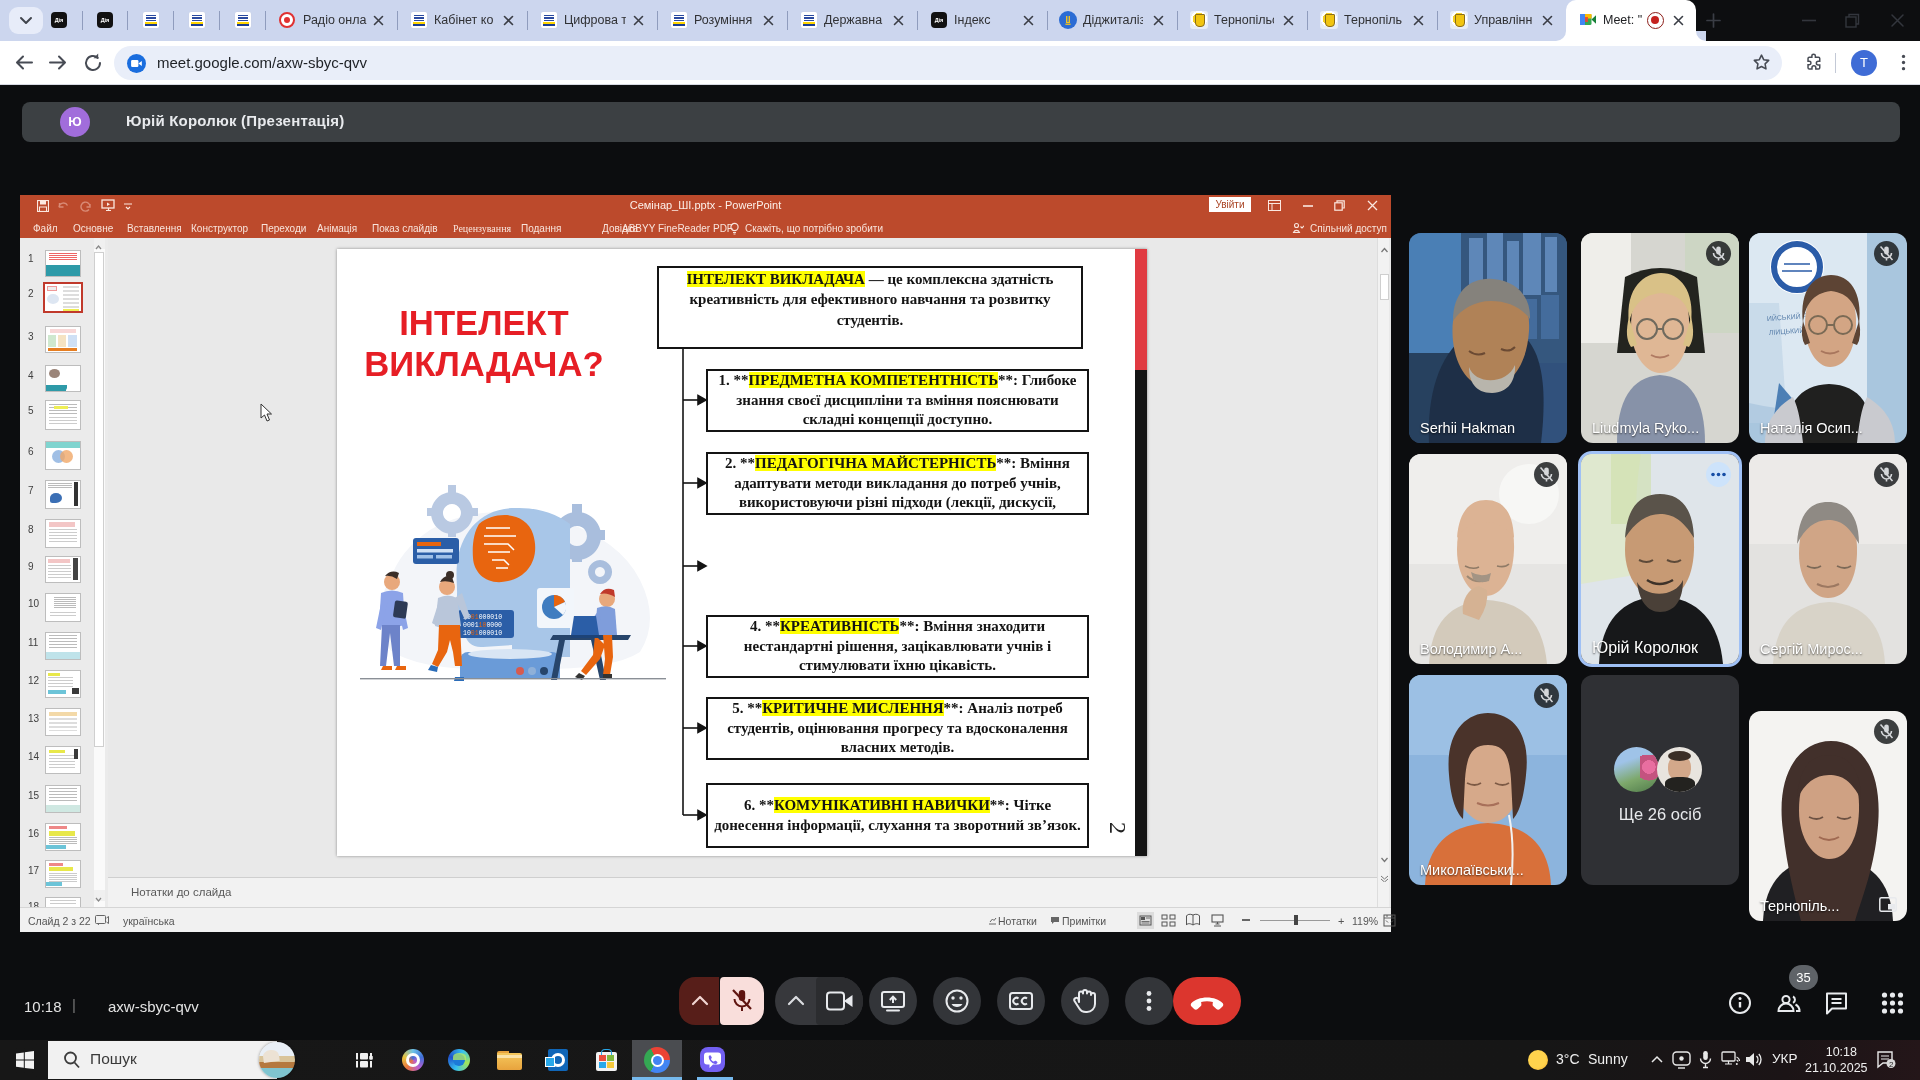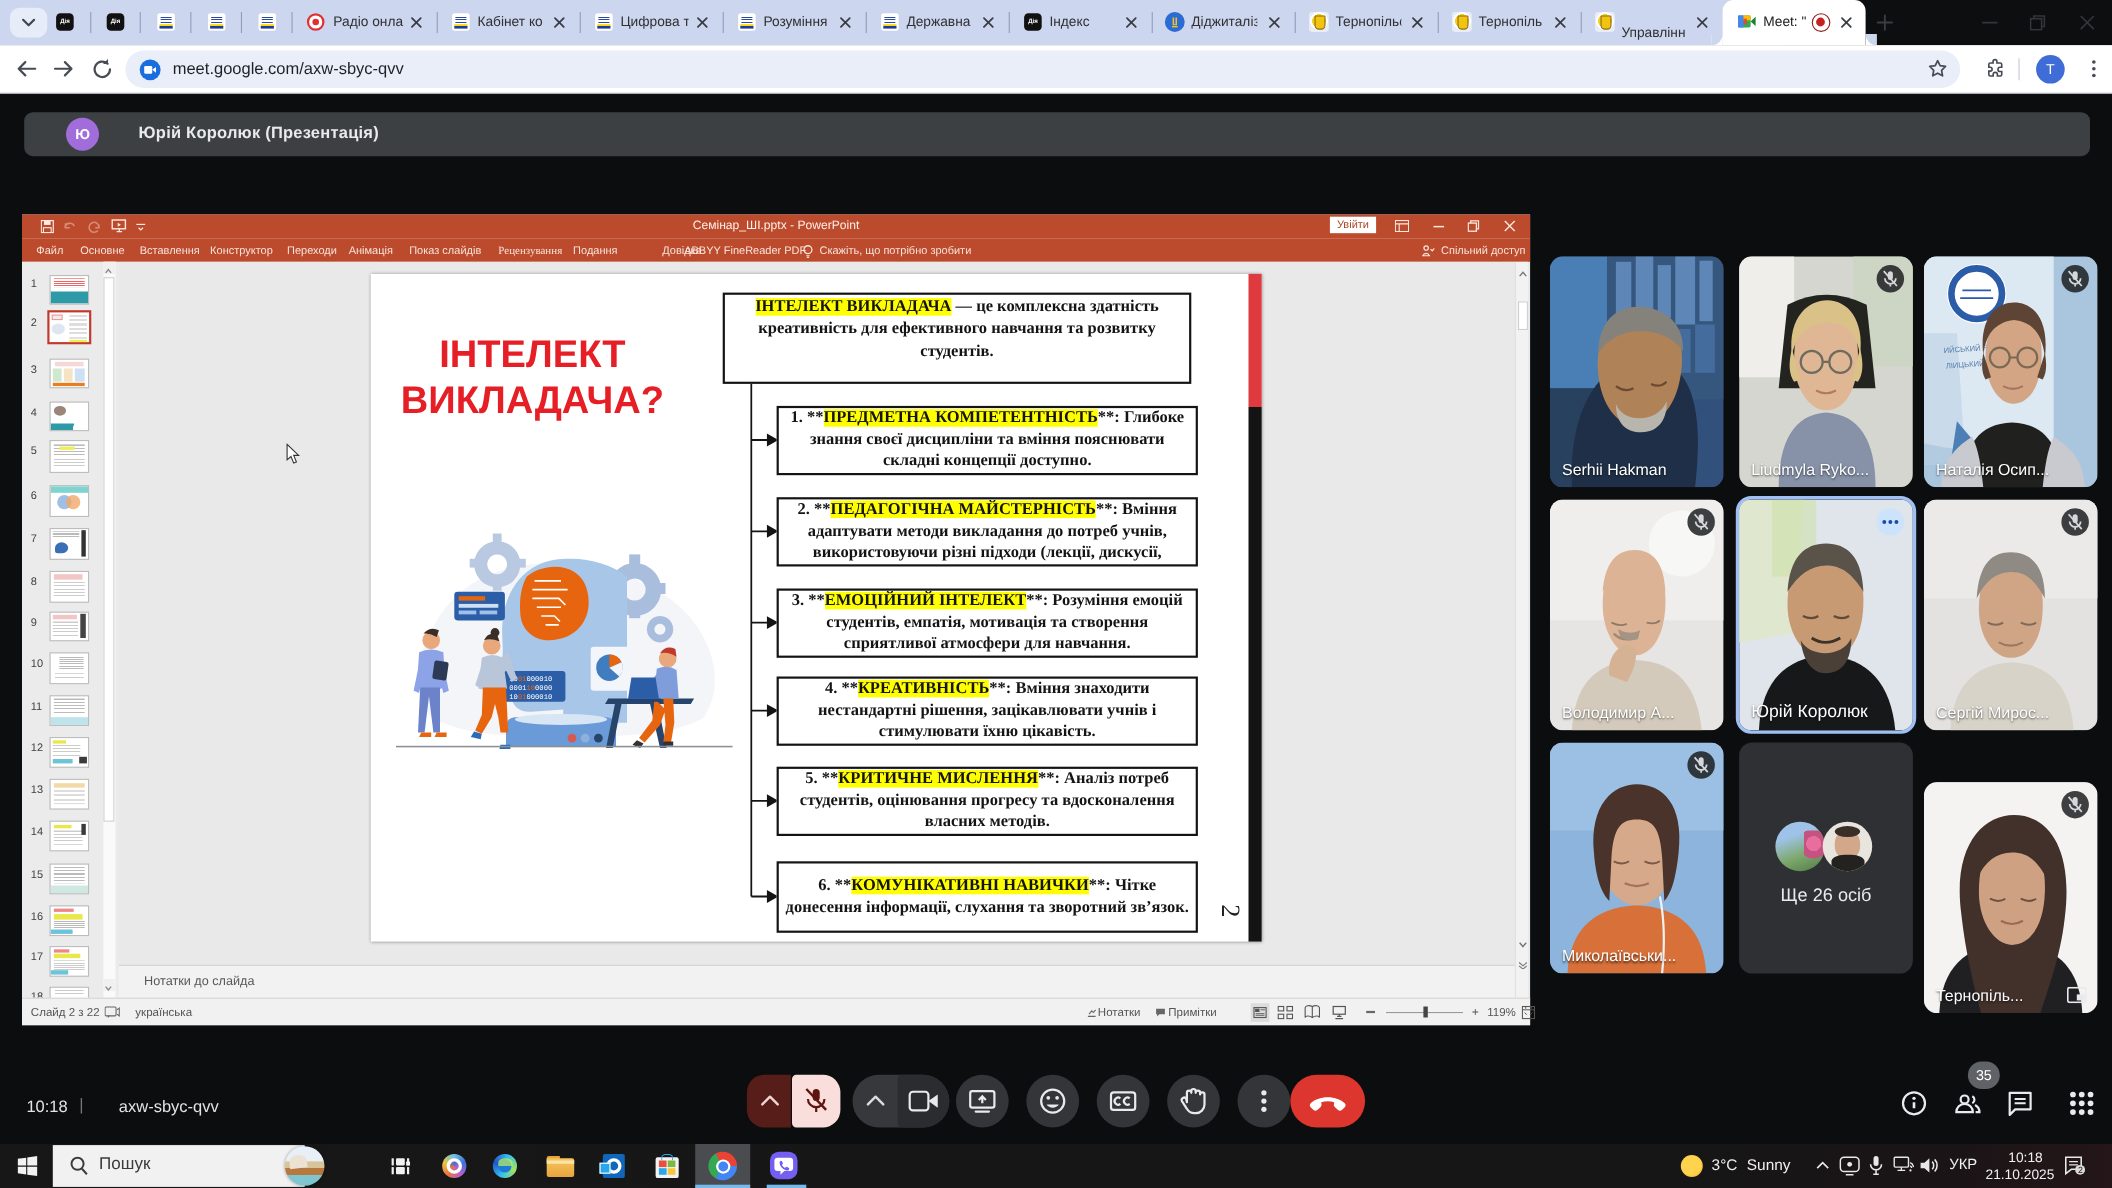--- a/index.html
+++ b/index.html
@@ -154,21 +154,21 @@
     <div class="abs tern" style="left:1320px;top:11px;"></div>
     <div class="tab-title abs" style="left:1344px;top:13px;width:60px;">Тернопіль</div>
     <span class="tclose" style="left:1411px;">
         <svg width="15" height="15" viewBox="0 0 15 15">
           <path d="M3.5 3.5 L11.5 11.5 M11.5 3.5 L3.5 11.5" stroke="#3a3d45" stroke-width="1.6" stroke-linecap="round"></path>
         </svg>
       </span>
     <div class="tabsep" style="left:1437px;"></div>
 
     <div class="abs tern" style="left:1450px;top:11px;"></div>
-    <div class="tab-title abs" style="left:1474px;top:23px;width:62px;">Управлінн</div>
+    <div class="tab-title abs" style="left:1474px;top:13px;width:62px;">Управлінн</div>
     <span class="tclose" style="left:1540px;">
         <svg width="15" height="15" viewBox="0 0 15 15">
           <path d="M3.5 3.5 L11.5 11.5 M11.5 3.5 L3.5 11.5" stroke="#3a3d45" stroke-width="1.6" stroke-linecap="round"></path>
         </svg>
       </span>
 
     <div class="abs" style="left:1566px;top:0px;width:130px;height:41px;background:#ffffff;border-radius:10px 10px 0 0;"></div>
     <div class="abs" style="left:1556px;top:31px;width:10px;height:10px;background:#fff;"></div>
     <div class="abs" style="left:1556px;top:31px;width:10px;height:10px;background:#ccd6ee;border-bottom-right-radius:10px;"></div>
     <div class="abs" style="left:1696px;top:31px;width:10px;height:10px;background:#fff;"></div>
@@ -451,25 +451,20 @@
           </div>
           <div class="sbox" style="left:369px;top:120px;width:383px;height:63px;font-size:15px;line-height:19.7px;">
             <div>1. **<span class="hl">ПРЕДМЕТНА КОМПЕТЕНТНІСТЬ</span>**: Глибоке</div>
             <div>знання своєї дисципліни та вміння пояснювати</div>
             <div>складні концепції доступно.</div>
           </div>
           <div class="sbox" style="left:369px;top:203px;width:383px;height:63px;font-size:15px;line-height:19.7px;">
             <div>2. **<span class="hl">ПЕДАГОГІЧНА МАЙСТЕРНІСТЬ</span>**: Вміння</div>
             <div>адаптувати методи викладання до потреб учнів,</div>
             <div>використовуючи різні підходи (лекції, дискусії,</div>
-          </div>
-          <div class="sbox" style="left:369px;top:286px;width:383px;height:63px;font-size:15px;line-height:19.7px;">
-            <div>3. **<span class="hl">ЕМОЦІЙНИЙ ІНТЕЛЕКТ</span>**: Розуміння емоцій</div>
-            <div>студентів, емпатія, мотивація та створення</div>
-            <div>сприятливої атмосфери для навчання.</div>
           </div>
           <div class="sbox" style="left:369px;top:366px;width:383px;height:63px;font-size:15px;line-height:19.7px;">
             <div>4. **<span class="hl">КРЕАТИВНІСТЬ</span>**: Вміння знаходити</div>
             <div>нестандартні рішення, зацікавлювати учнів і</div>
             <div>стимулювати їхню цікавість.</div>
           </div>
           <div class="sbox" style="left:369px;top:448px;width:383px;height:63px;font-size:15px;line-height:19.7px;">
             <div>5. **<span class="hl">КРИТИЧНЕ МИСЛЕННЯ</span>**: Аналіз потреб</div>
             <div>студентів, оцінювання прогресу та вдосконалення</div>
             <div>власних методів.</div>

